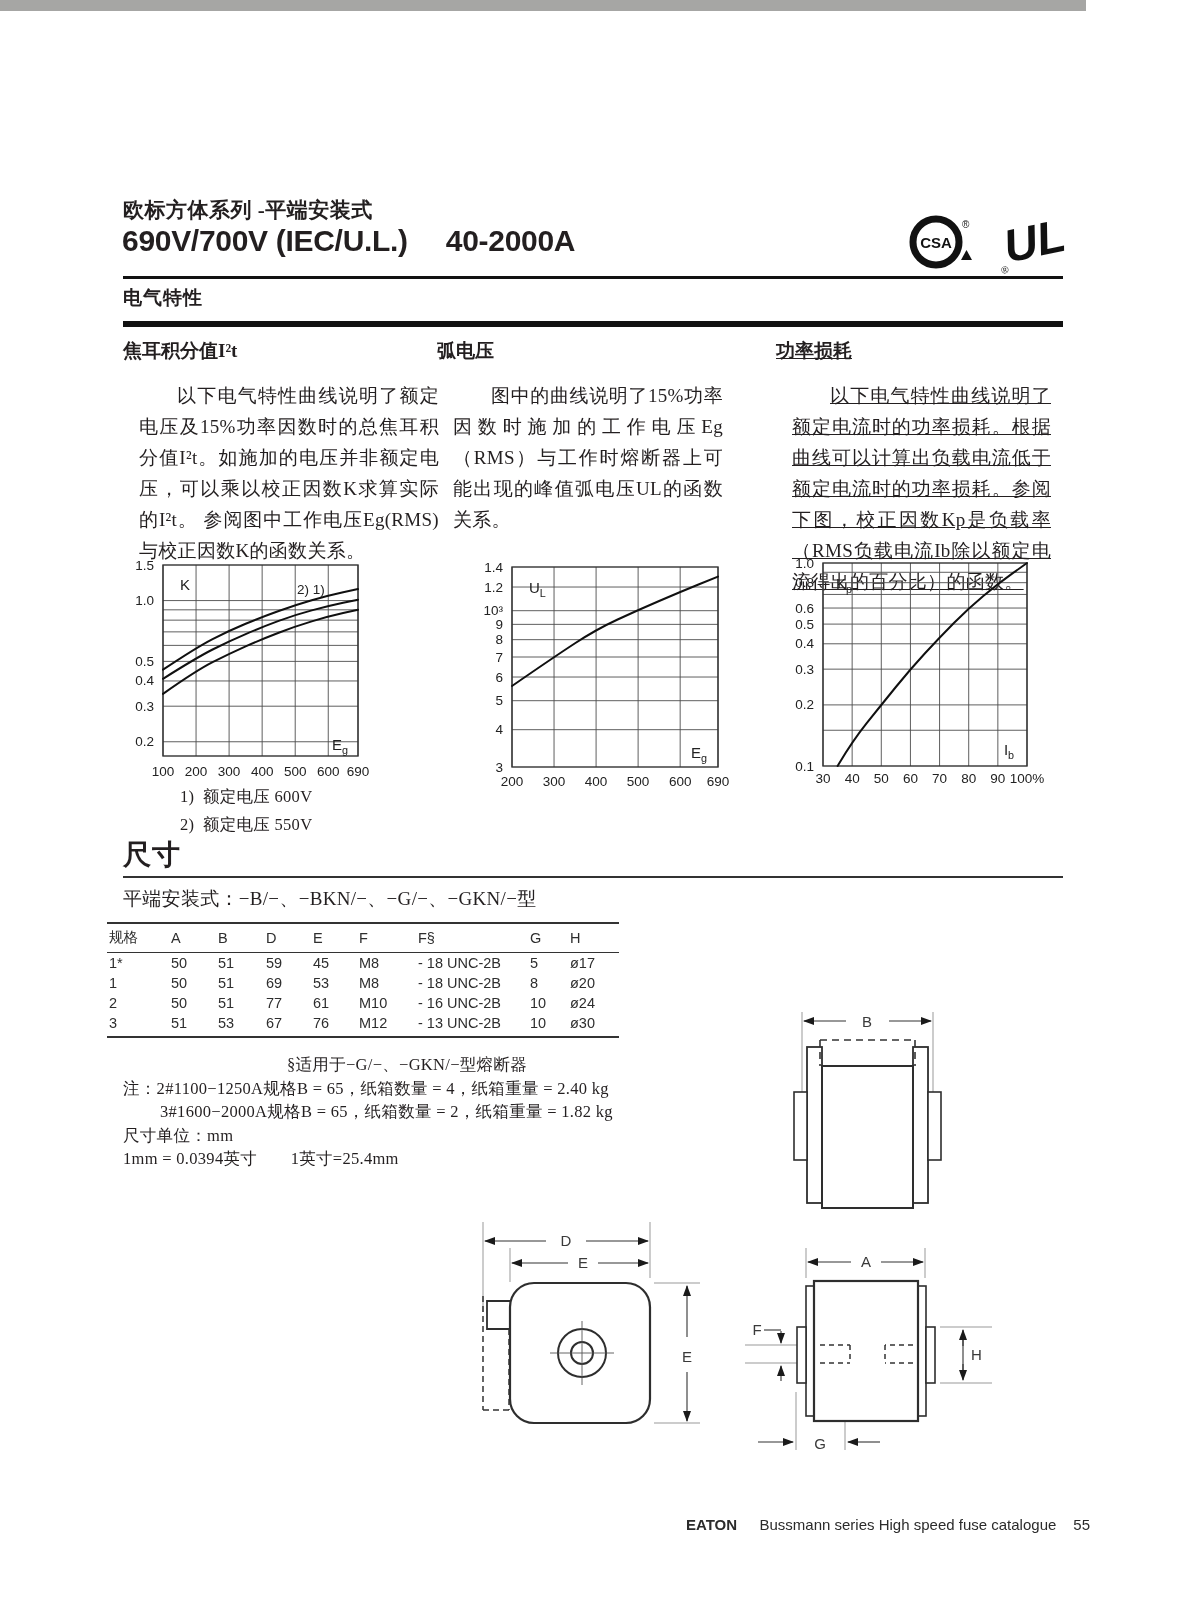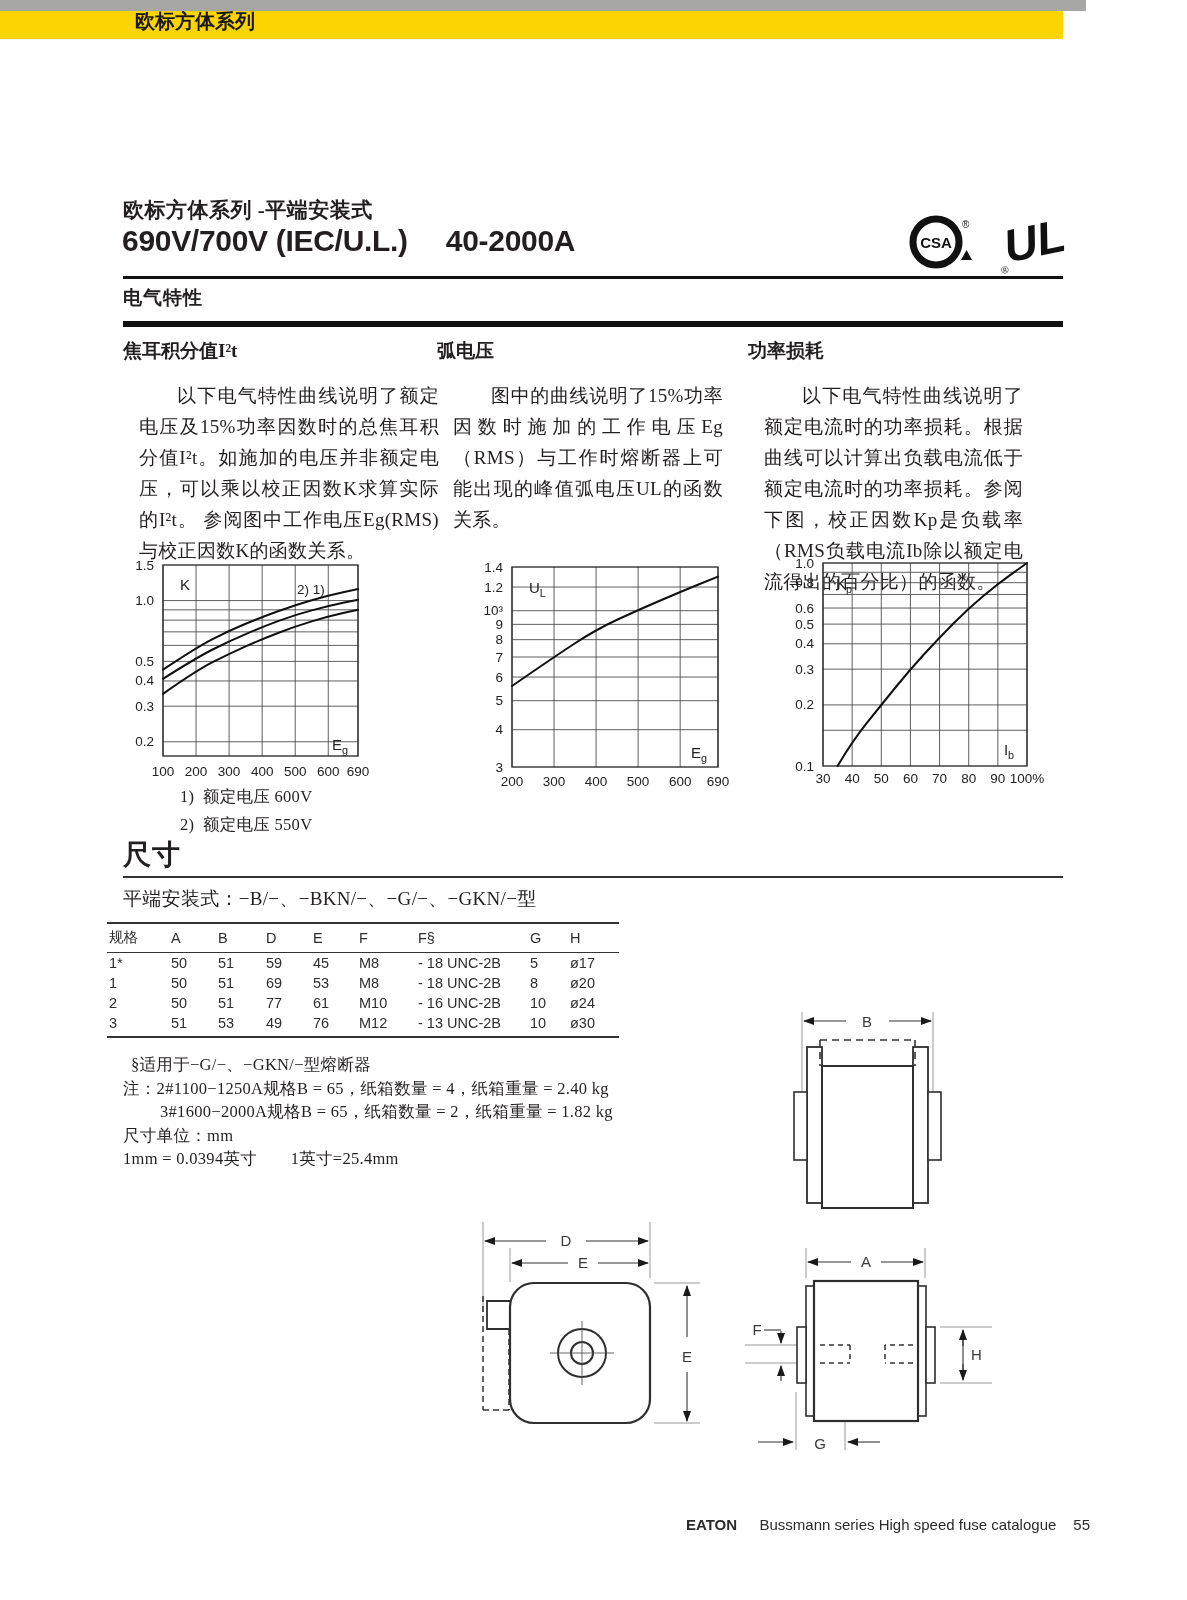--- a/index.html
+++ b/index.html
@@ -32,23 +32,20 @@
   .notes div{font-size:16.5px;line-height:23.5px;letter-spacing:.3px;}
   .footer{top:1516px;font-family:"Liberation Sans","DejaVu Sans",sans-serif;font-size:15px;color:#2b2b2b;}
   svg text{font-family:"Liberation Sans","DejaVu Sans",sans-serif;}
   .dimlab{font-size:15px;fill:#3a3a3a;}
 </style>
 </head>
 <body>
 
 <div class="page">
 
-  <div class="abs band-yellow">
-    <span class="txt sans">欧标方体系列</span>
-  </div>
   <div class="abs band-gray"></div>
 
   <div class="abs subtitle">欧标方体系列 -平端安装式</div>
   <div class="abs maintitle sans">
     <span>690V/700V (IEC/U.L.)</span><span class="gap"></span><span>40-2000A</span>
   </div>
 
   <div class="abs" style="left:908px;top:212px;width:160px;height:62px;">
     <svg width="160" height="62" viewBox="0 0 160 62">
       <g>
@@ -70,21 +67,21 @@
   <div class="abs thick-rule"></div>
 
   <div class="abs col" style="left:123px;width:332px;">
     <h3>焦耳积分值I²t</h3>
     <p>以下电气特性曲线说明了额定电压及15%功率因数时的总焦耳积分值I²t。如施加的电压并非额定电压，可以乘以校正因数K求算实际的I²t。 参阅图中工作电压Eg(RMS)与校正因数K的函数关系。</p>
   </div>
   <div class="abs col" style="left:437px;width:302px;">
     <h3>弧电压</h3>
     <p>图中的曲线说明了15%功率因数时施加的工作电压Eg（RMS）与工作时熔断器上可能出现的峰值弧电压UL的函数关系。</p>
   </div>
-  <div class="abs col" style="left:748px;width:291px;">
+  <div class="abs col" style="left:776px;width:291px;text-decoration:underline;">
     <h3>功率损耗</h3>
     <p>以下电气特性曲线说明了额定电流时的功率损耗。根据曲线可以计算出负载电流低于额定电流时的功率损耗。参阅下图，校正因数Kp是负载率（RMS负载电流Ib除以额定电流得出的百分比）的函数。</p>
   </div>
 
   <svg id="chart1" class="abs" style="left:105px;top:545px;" width="285" height="248" viewBox="105 545 285 248">
       <g stroke="#4d4d4d" stroke-width="0.9">
         <line x1="163" y1="565" x2="163" y2="756"></line>
         <line x1="196.05084745762713" y1="565" x2="196.05084745762713" y2="756"></line>
         <line x1="229.10169491525426" y1="565" x2="229.10169491525426" y2="756"></line>
         <line x1="262.1525423728814" y1="565" x2="262.1525423728814" y2="756"></line>
@@ -280,33 +277,33 @@
             <td>61</td>
             <td>M10</td>
             <td>- 16 UNC-2B</td>
             <td>10</td>
             <td>ø24</td>
           </tr>
           <tr class="last">
             <td>3</td>
             <td>51</td>
             <td>53</td>
-            <td>49</td>
+            <td>67</td>
             <td>76</td>
             <td>M12</td>
             <td>- 13 UNC-2B</td>
             <td>10</td>
             <td>ø30</td>
           </tr>
         </tbody>
       </table>
   </div>
 
   <div class="abs notes" style="left:123px;top:1053px;width:560px;" id="dim-notes">
-      <div style="padding-left: 8px;">§适用于−G/−、−GKN/−型熔断器</div>
+      <div style="padding-left: 8px; text-align: center;">§适用于−G/−、−GKN/−型熔断器</div>
       <div style="padding-left: 0px;">注：2#1100−1250A规格B = 65，纸箱数量 = 4，纸箱重量 = 2.40 kg</div>
       <div style="padding-left: 37px;">3#1600−2000A规格B = 65，纸箱数量 = 2，纸箱重量 = 1.82 kg</div>
       <div style="padding-left: 0px;">尺寸单位：mm</div>
       <div style="padding-left: 0px;">1mm = 0.0394英寸　　1英寸=25.4mm</div>
     </div>
 
   <svg class="abs" style="left:740px;top:990px;" width="260" height="230" viewBox="740 990 260 230">
     <defs>
       <marker id="mk1" markerWidth="11" markerHeight="8" refX="10" refY="4" orient="auto" markerUnits="userSpaceOnUse">
         <path d="M0,0 L11,4 L0,8 Z" fill="#1a1a1a"></path>

